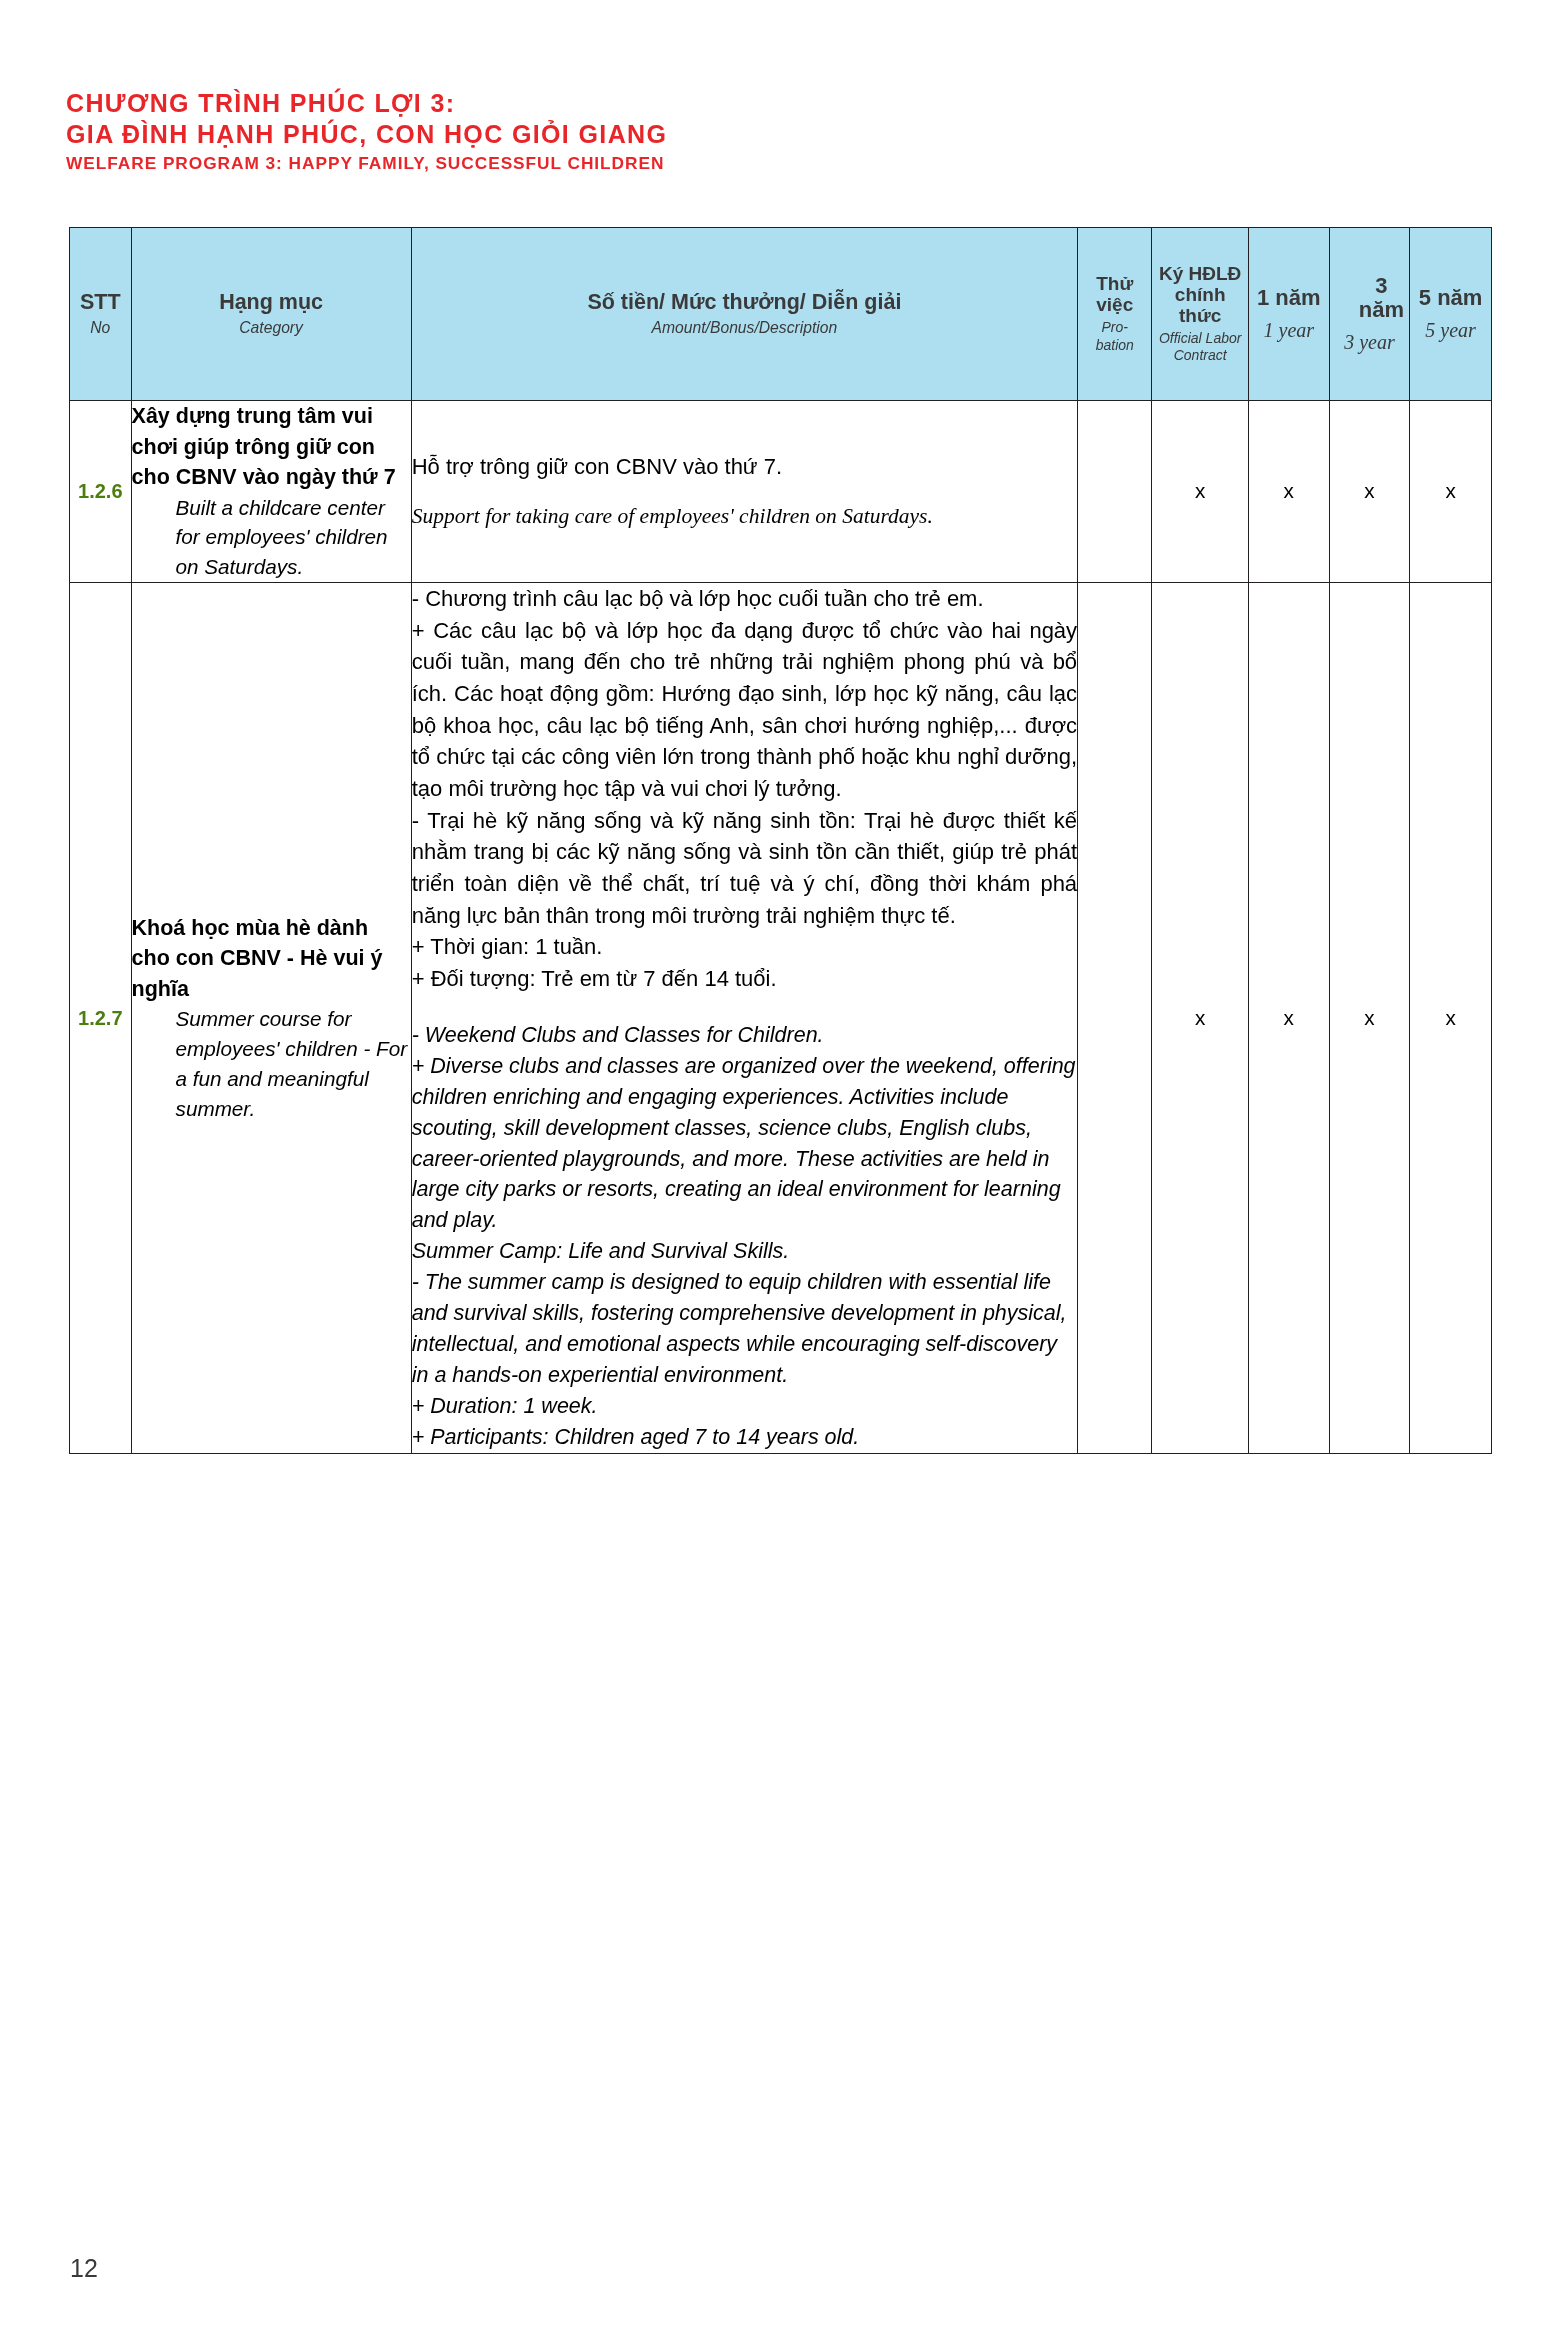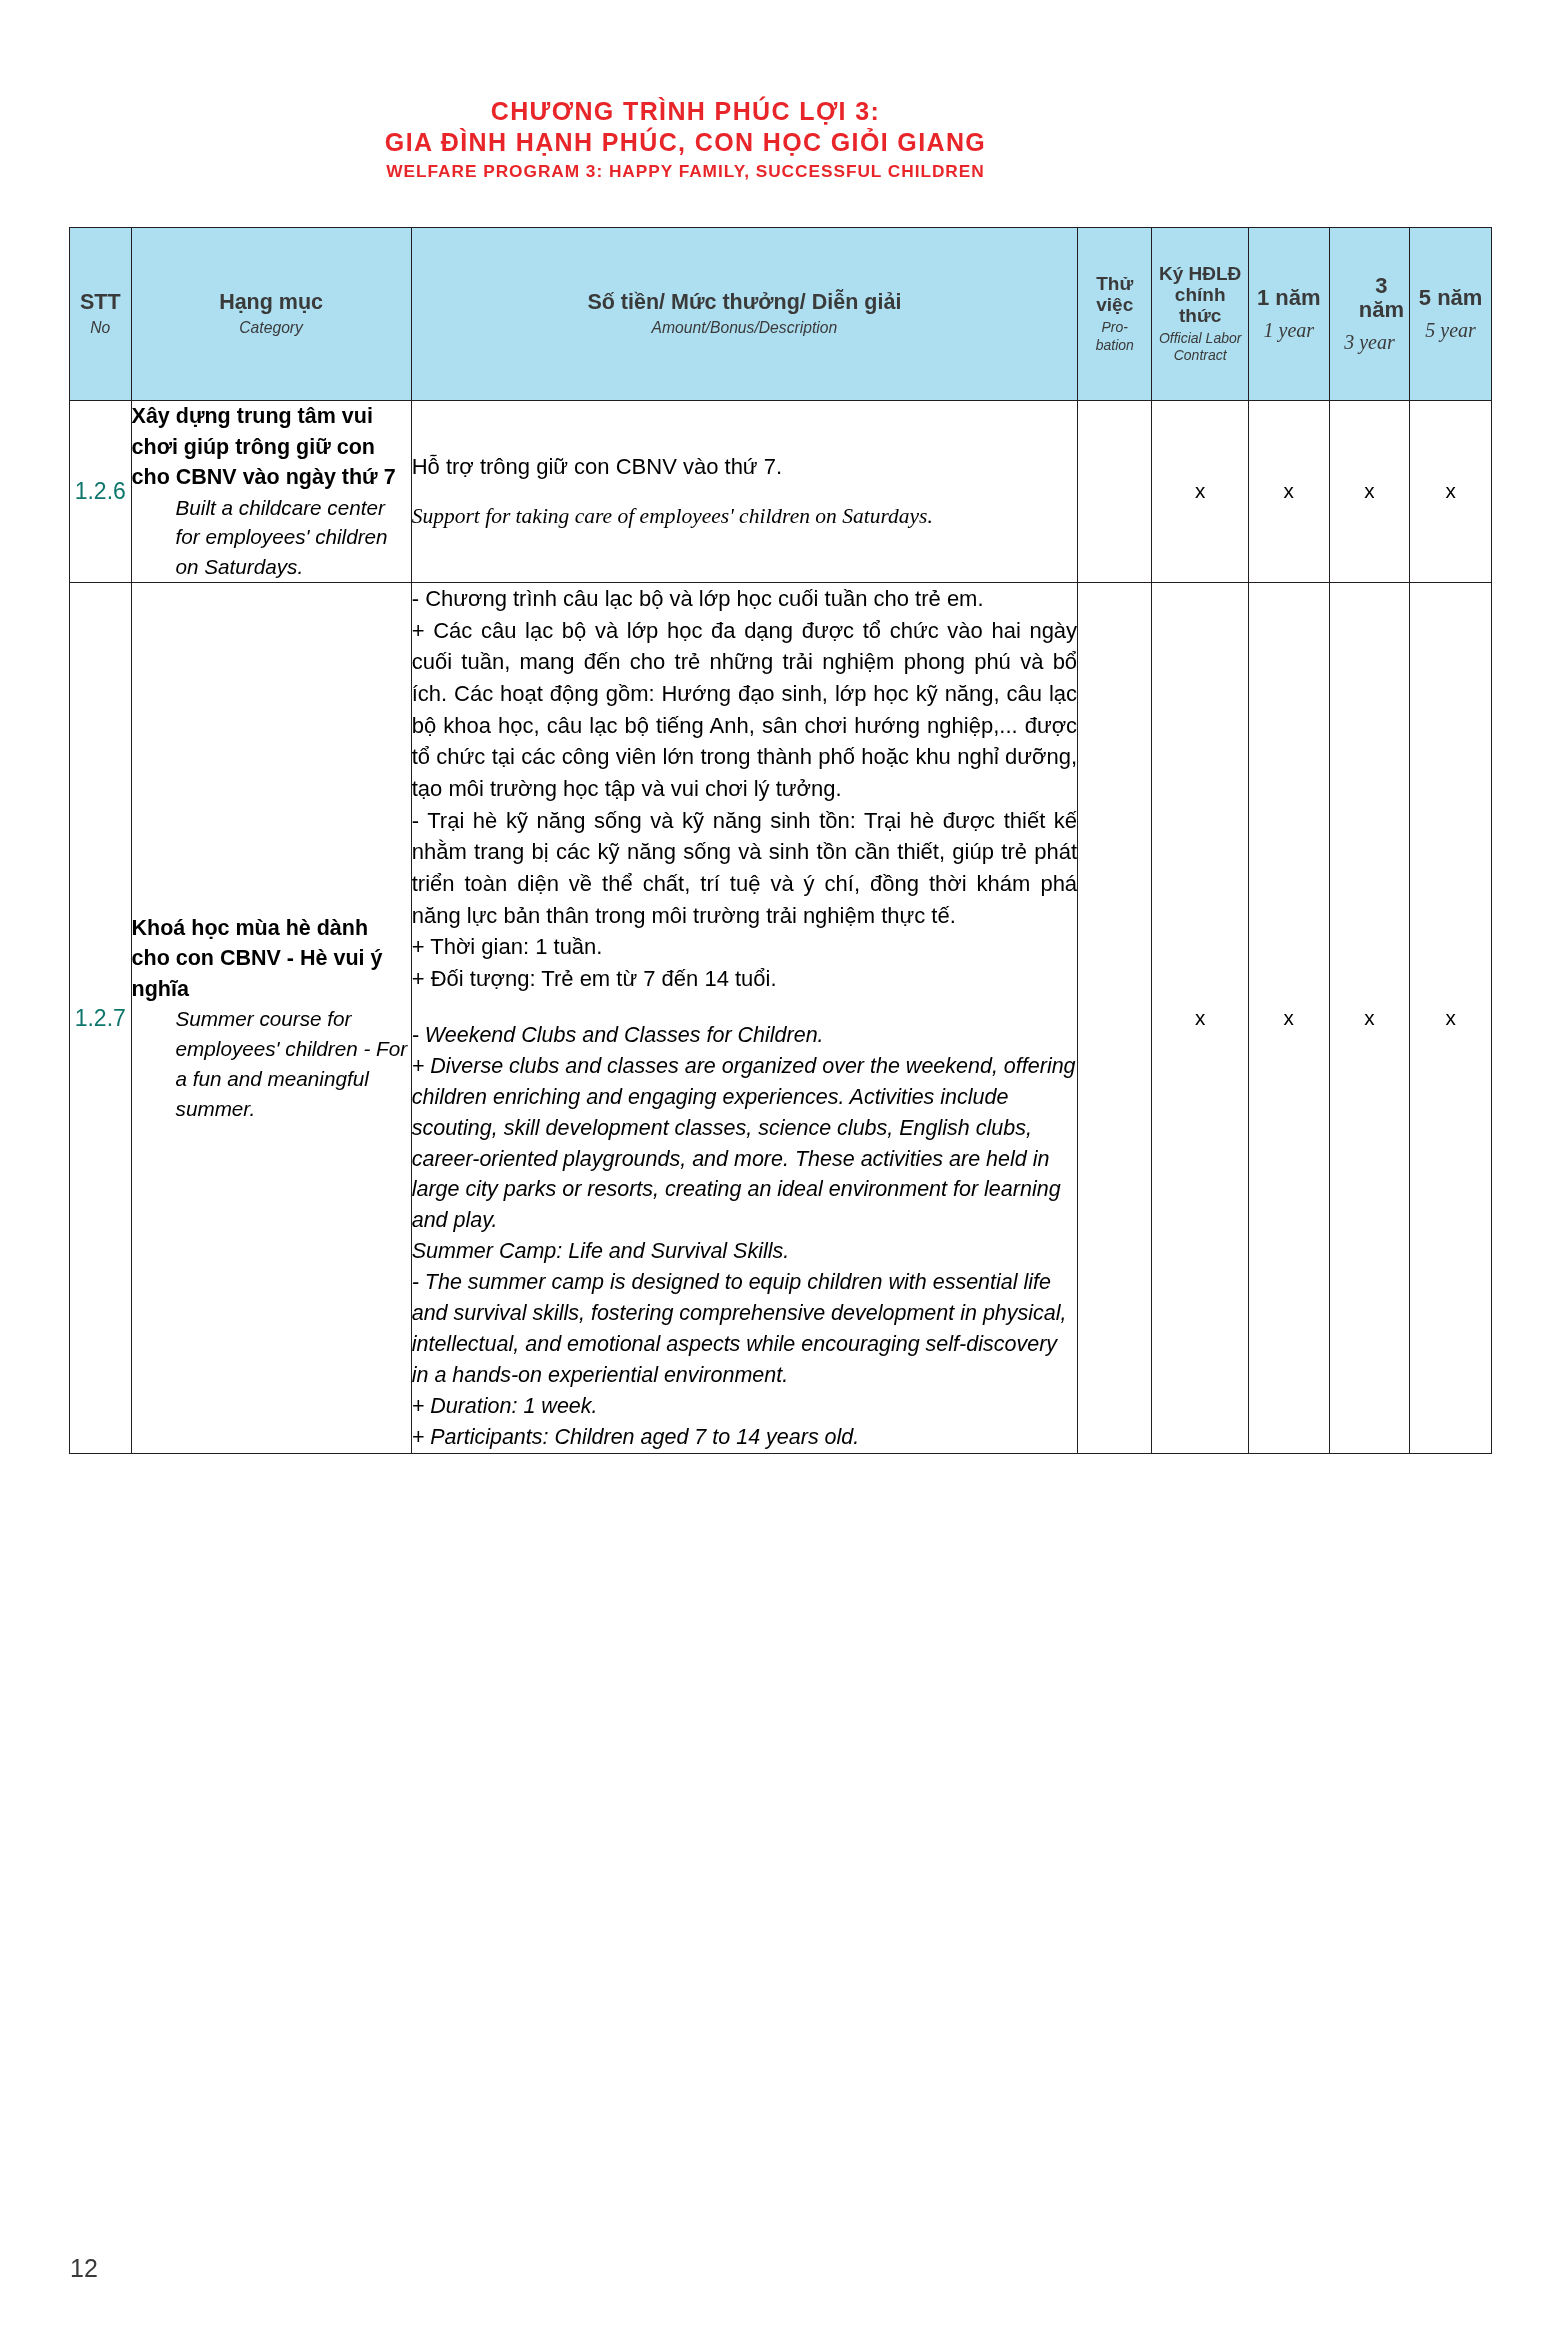--- a/index.html
+++ b/index.html
@@ -20,23 +20,22 @@
   .page {
     position: absolute;
     inset: 0;
     padding: 0;
   }
 
   
   .heading {
     position: absolute;
     left: 66px;
-    top: 96px;
+    top: 88px;
     width: 1239px;
-    text-align: center;
   }
   .heading .line1,
   .heading .line2 {
     font-size: 25px;
     font-weight: 700;
     letter-spacing: 0.055em;
     line-height: 1.22;
     text-transform: uppercase;
     color: #E8262A;
     white-space: nowrap;
@@ -107,23 +106,23 @@
     margin-top: 4.1px;
   }
   th.small .h-vi { font-size: 19px; line-height: 1.1; }
   th.small .h-en { font-size: 14px; line-height: 1.22; margin-top: 3.3px; }
   th.yr .h-vi    { font-size: 22px; line-height: 1.08; }
   th.yr .h-en    { font-size: 20px; margin-top: 8px; font-family: Liberation Serif, serif; }
 
   
   td.stt {
     text-align: center;
-    font-size: 23px;
-    font-weight: 400;
-    color: #0f766e;
+    font-size: 20px;
+    font-weight: 700;
+    color: #4d7c0f;
   }
   td.cat {
     padding: 21.5px 15px 21.5px 18px;
     vertical-align: middle;
     text-align: left;
   }
   td.cat .cat-vi {
     font-weight: 700;
     font-size: 21.5px;
     line-height: 1.42;

